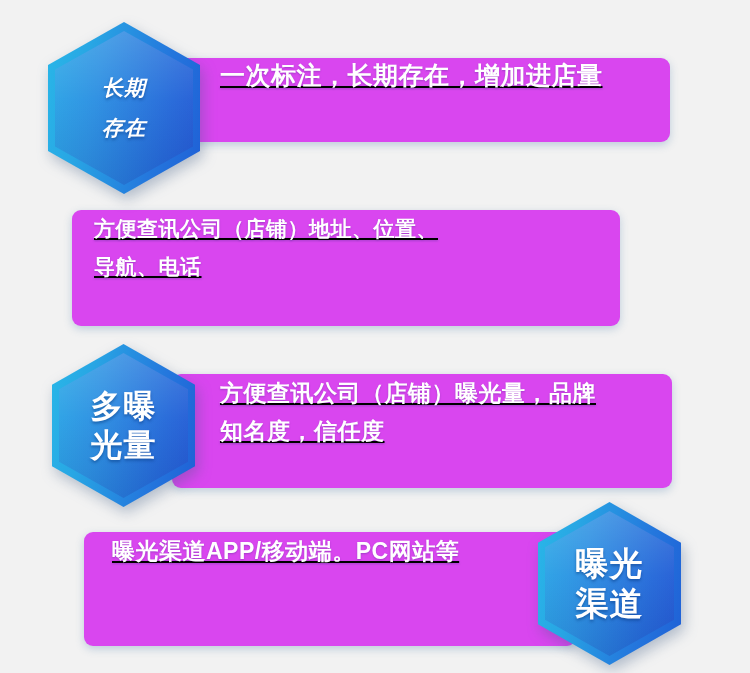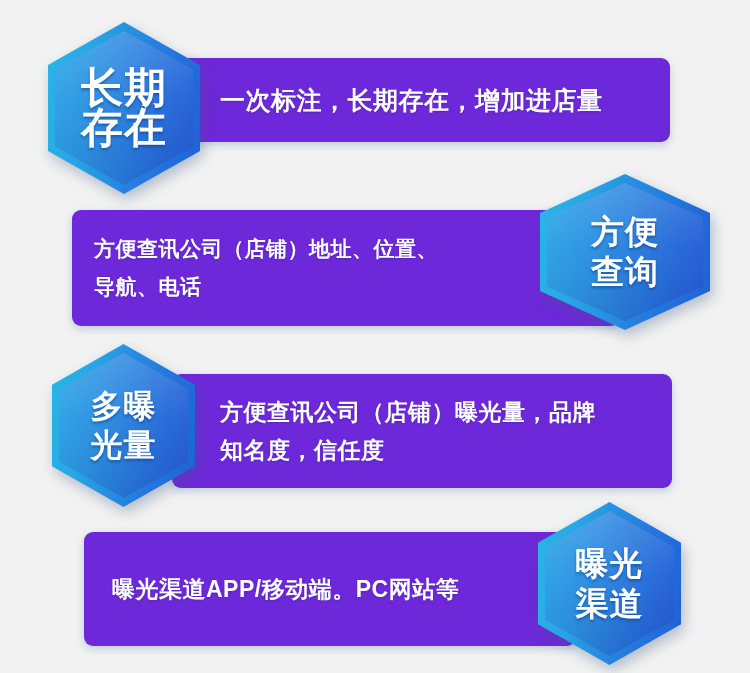--- a/index.html
+++ b/index.html
@@ -29,26 +29,26 @@
     width: 750px;
   }
   .row-1 { top: 22px;  height: 170px; }
   .row-2 { top: 176px; height: 166px; }
   .row-3 { top: 342px; height: 168px; }
   .row-4 { top: 502px; height: 170px; }
 
   
   .bar {
     position: absolute;
-    background: #6d28d9;
+    background: #d946ef;
     border-radius: 9px;
     box-shadow: 0 3px 9px rgba(70,120,170,0.30);
     box-sizing: border-box;
     display: flex;
-    align-items: center;
+    text-decoration: underline;
   }
   .bar-inner {
     color: #ffffff;
     font-weight: bold;
     letter-spacing: 0.5px;
     text-shadow: 0 1px 2px rgba(0,40,90,0.25);
     white-space: pre-line;
   }
 
   
@@ -152,21 +152,21 @@
   
   .row-1 .hex-wrap { left: 48px;  top: 0px;   width: 152px; height: 172px; }
   .row-2 .hex-wrap { left: 540px; top: 0px;   width: 170px; height: 152px; }
   .row-3 .hex-wrap { left: 52px;  top: 2px;   width: 143px; height: 163px; }
   .row-4 .hex-wrap { left: 538px; top: 0px;   width: 143px; height: 163px; }
 
   .row-2 .hex-wrap { top: -2px; height: 156px; }
   .row-2 .hex-label { font-size: 33px; line-height: 40px; }
   .row-4 .hex-label { font-size: 33px; line-height: 40px; }
   .row-3 .hex-label { font-size: 32px; line-height: 39px; }
-  .row-1 .hex-label { font-size: 42px; line-height: 40px; }
+  .row-1 .hex-label { font-size: 21px; line-height: 40px; font-style: italic; }
 </style>
 </head>
 <body>
 
 <div id="stage">
 
   <div class="row row-1">
     <div class="bar">
       <div class="bar-inner">一次标注，长期存在，增加进店量</div>
     </div>
@@ -177,27 +177,20 @@
       <div class="hex-label">长期
 存在</div>
     </div>
   </div>
 
   <div class="row row-2">
     <div class="bar">
       <div class="bar-inner">方便查讯公司（店铺）地址、位置、
 导航、电话</div>
     </div>
-    <div class="hex-wrap">
-      <div class="hex-outer"></div>
-      <div class="hex-inner"></div>
-      <div class="hex-gloss"></div>
-      <div class="hex-label">方便
-查询</div>
-    </div>
   </div>
 
   <div class="row row-3">
     <div class="bar">
       <div class="bar-inner">方便查讯公司（店铺）曝光量，品牌
 知名度，信任度</div>
     </div>
     <div class="hex-wrap">
       <div class="hex-outer"></div>
       <div class="hex-inner"></div>

